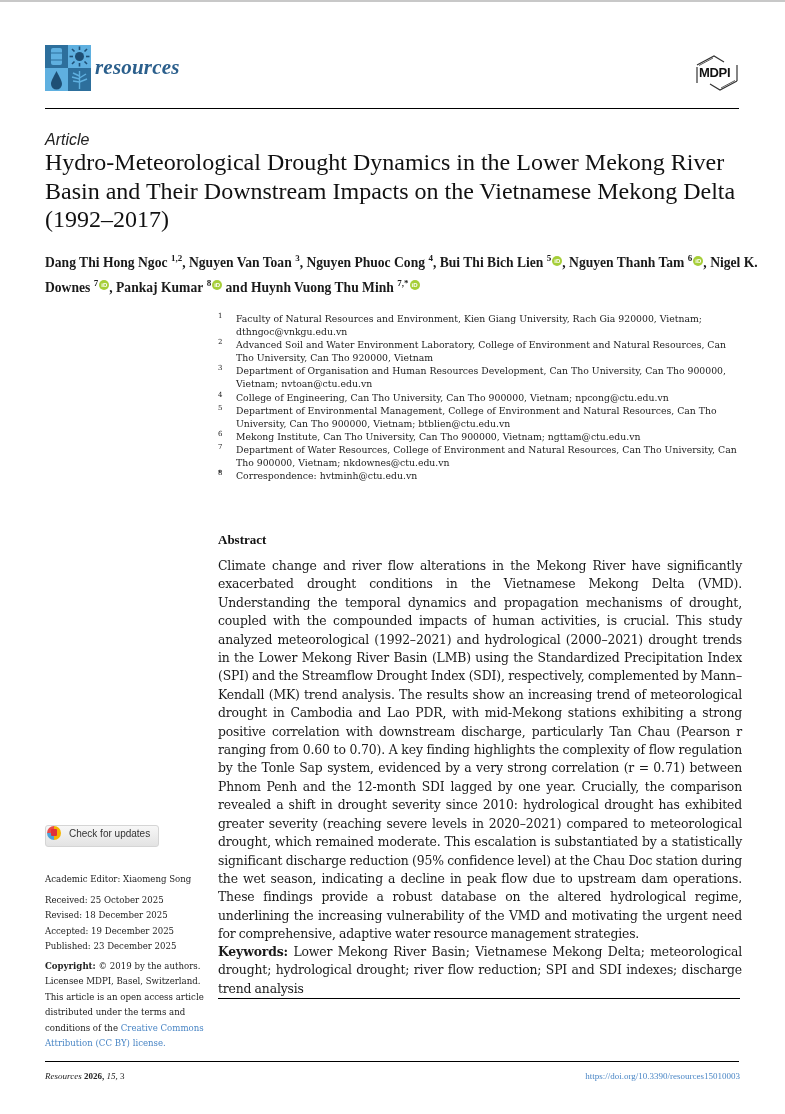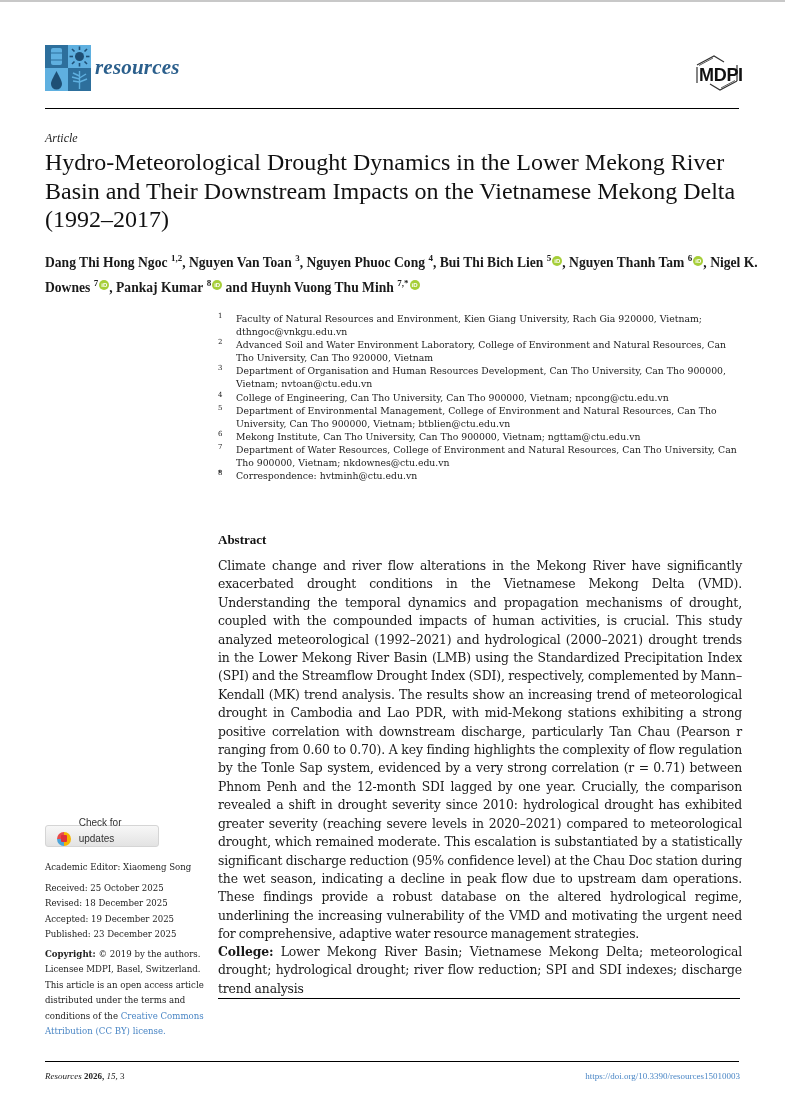--- a/index.html
+++ b/index.html
@@ -4,41 +4,41 @@
 <style>
   html, body { margin: 0; padding: 0; background: #fff; }
   body { width: 785px; height: 1114px; position: relative; overflow: hidden; font-family: "DejaVu Serif", "Liberation Serif", serif; color: #1a1a1a; }
   .topbar { position: absolute; left: 0; top: 0; width: 785px; height: 2px; background: #c8c8c8; }
   .header { position: absolute; left: 45px; top: 45px; width: 695px; height: 62px; }
   .logo { position: absolute; left: 0; top: 0; width: 46px; height: 46px; display: grid; grid-template-columns: 23px 23px; grid-template-rows: 23px 23px; }
   .logo .q { position: relative; }
   .q1 { background: #2d6f9c; } .q2 { background: #5fb0e0; } .q3 { background: #5fb0e0; } .q4 { background: #2d6f9c; }
   .journal { position: absolute; left: 50px; top: 10px; font-family: "Liberation Serif", serif; font-style: italic; font-weight: bold; font-size: 21px; color: #2b5f8c; letter-spacing: 0.2px; }
   .mdpi { position: absolute; right: 0; top: 10px; width: 46px; height: 36px; }
-  .mdpi-text { position: absolute; left: 5px; top: 10px; font-family: "Liberation Sans", sans-serif; font-weight: bold; font-size: 18px; color: #111; letter-spacing: -0.3px; }
+  .mdpi-text { position: absolute; left: 5px; top: 10px; font-family: "Liberation Sans", sans-serif; font-weight: bold; font-size: 13px; color: #111; letter-spacing: -0.3px; }
   .rule-top { position: absolute; left: 45px; top: 108px; width: 694px; height: 1px; background: #000; }
-  .article-type { position: absolute; left: 45px; top: 131px; font-family: Liberation Serif, serif; font-style: italic; font-size: 12px; color: #222; }
+  .article-type { position: absolute; left: 45px; top: 131px; font-family: Liberation Sans, sans-serif; font-style: italic; font-size: 16px; color: #222; }
   .title { position: absolute; left: 45px; top: 148px; width: 710px; font-family: "Liberation Serif", serif; font-size: 24px; line-height: 28.5px; color: #111; }
   .authors { position: absolute; left: 45px; top: 248px; width: 720px; font-family: "Liberation Serif", serif; font-weight: bold; font-size: 13.6px; line-height: 21px; color: #1a1a1a; }
   .authors sup { font-size: 9px; font-weight: bold; text-align: center; }
   .orcid { display: inline-block; width: 10px; height: 10px; border-radius: 50%; background: #a6ce39; color: #fff; font-family: "Liberation Sans", sans-serif; font-size: 6px; line-height: 10px; text-align: center; vertical-align: 4px; margin-left: 1px; font-weight: bold; }
   .affils { position: absolute; left: 218px; top: 312px; width: 520px; font-size: 9.3px; line-height: 13.1px; color: #222; }
   .affil { position: relative; padding-left: 18px; }
   .affil .num { position: absolute; left: 0; top: -2px; font-size: 7px; }
   .abstract-head { position: absolute; left: 218px; top: 532px; font-family: "Liberation Serif", serif; font-weight: bold; font-size: 13px; color: #111; text-align: right; }
   .abstract-body { position: absolute; left: 218px; top: 557px; width: 524px; font-size: 12.4px; line-height: 18.4px; color: #1a1a1a; text-align: justify; hyphens: manual; word-spacing: -0.6px; letter-spacing: -0.15px; }
   .keywords { position: absolute; left: 218px; top: 943px; width: 524px; font-size: 12.4px; line-height: 18.4px; color: #1a1a1a; text-align: justify; word-spacing: -0.6px; letter-spacing: -0.15px; }
   .keywords b { font-weight: bold; }
   .rule-kw { position: absolute; left: 218px; top: 998px; width: 522px; height: 1px; background: #000; }
   .left-col { position: absolute; left: 45px; top: 825px; width: 160px; font-size: 8.6px; line-height: 15.5px; color: #222; }
-  .cfu { display: flex; align-items: flex-end; width: 114px; height: 22px; border: 1px solid #d5d5d5; border-radius: 3px; background: linear-gradient(#f7f7f7, #e3e3e3); box-sizing: border-box; padding-left: 11px; cursor: pointer; }
+  .cfu { display: flex; align-items: flex-start; width: 114px; height: 22px; border: 1px solid #d5d5d5; border-radius: 3px; background: linear-gradient(#f7f7f7, #e3e3e3); box-sizing: border-box; padding-left: 1px; cursor: pointer; }
   .cfu-icon { width: 14px; height: 14px; border-radius: 50%; background: conic-gradient(#f5b400 0 50%, #4ba3d9 50% 75%, #e84b4b 75% 100%); position: relative; margin-right: 8px; }
   .cfu-icon::after { content: ""; position: absolute; left: 4px; top: 3px; width: 6px; height: 7px; background: #e0303a; border-radius: 1px; }
   .cfu-label { font-family: "Liberation Sans", sans-serif; font-size: 10px; color: #333; }
-  .editor { margin-top: 13px; }
+  .editor { margin-top: 25px; }
   .dates { margin-top: 5px; }
   .copyright { margin-top: 4px; }
   .link { color: #4a86c5; cursor: pointer; }
   .rule-bottom { position: absolute; left: 45px; top: 1061px; width: 694px; height: 1px; background: #000; }
   .footer-left { position: absolute; left: 45px; top: 1071px; font-size: 9px; color: #222; font-family: "Liberation Serif", serif; }
   .footer-right { position: absolute; right: 45px; top: 1071px; font-size: 9px; color: #4a86c5; font-family: "Liberation Serif", serif; cursor: pointer; }
 </style>
 </head>
 <body>
 
@@ -116,21 +116,21 @@
     <div class="affil"><span class="num">6</span><span>Mekong Institute, Can Tho University, Can Tho 900000, Vietnam; ngttam@ctu.edu.vn</span></div>
     <div class="affil"><span class="num">7</span><span>Department of Water Resources, College of Environment and Natural Resources, Can Tho University, Can Tho 900000, Vietnam; nkdownes@ctu.edu.vn</span></div>
     <div class="affil"><span class="num">8</span></div>
     <div class="affil"><span class="num">*</span><span>Correspondence: hvtminh@ctu.edu.vn</span></div>
   </div>
 
 <div class="abstract-head">Abstract</div>
 <div class="abstract-body">Climate change and river flow alterations in the Mekong River have significantly exacer­bated drought conditions in the Vietnamese Mekong Delta (VMD). Understanding the tem­poral dynamics and propagation mechanisms of drought, coupled with the compounded impacts of human activities, is crucial.  This study analyzed meteorological (1992–2021) and hydrological (2000–2021) drought trends in the Lower Mekong River Basin (LMB) using the Standardized Precipitation Index (SPI) and the Streamflow Drought Index (SDI), respectively, complemented by Mann–Kendall (MK) trend analysis.  The results show an increasing trend of meteorological drought in Cambodia and Lao PDR, with mid-Mekong stations exhibiting a strong positive correlation with downstream discharge, particularly Tan Chau (Pearson r ranging from 0.60 to 0.70). A key finding highlights the complexity of flow regulation by the Tonle Sap system, evidenced by a very strong correlation (r = 0.71) between Phnom Penh and the 12-month SDI lagged by one year. Crucially, the comparison revealed a shift in drought severity since 2010: hydrological drought has exhibited greater severity (reaching severe levels in 2020–2021) compared to meteorological drought, which remained moderate. This escalation is substantiated by a statistically significant discharge reduction (95% confidence level) at the Chau Doc station during the wet season, indicating a decline in peak flow due to upstream dam operations. These findings provide a robust database on the altered hydrological regime, underlining the increasing vulnerability of the VMD and motivating the urgent need for comprehensive, adaptive water resource management strategies.</div>
 
 <div class="keywords">
-  <b>College:</b><span> Lower Mekong River Basin; Vietnamese Mekong Delta; meteorological drought; hydrological drought; river flow reduction; SPI and SDI indexes; discharge trend analysis</span>
+  <b>Keywords:</b><span> Lower Mekong River Basin; Vietnamese Mekong Delta; meteorological drought; hydrological drought; river flow reduction; SPI and SDI indexes; discharge trend analysis</span>
 </div>
 <div class="rule-kw"></div>
 
 <div class="left-col">
   <div class="cfu">
     <span class="cfu-icon"></span>
     <span class="cfu-label">Check for updates</span>
   </div>
   <div class="editor">Academic Editor: Xiaomeng Song</div>
   <div class="dates">

